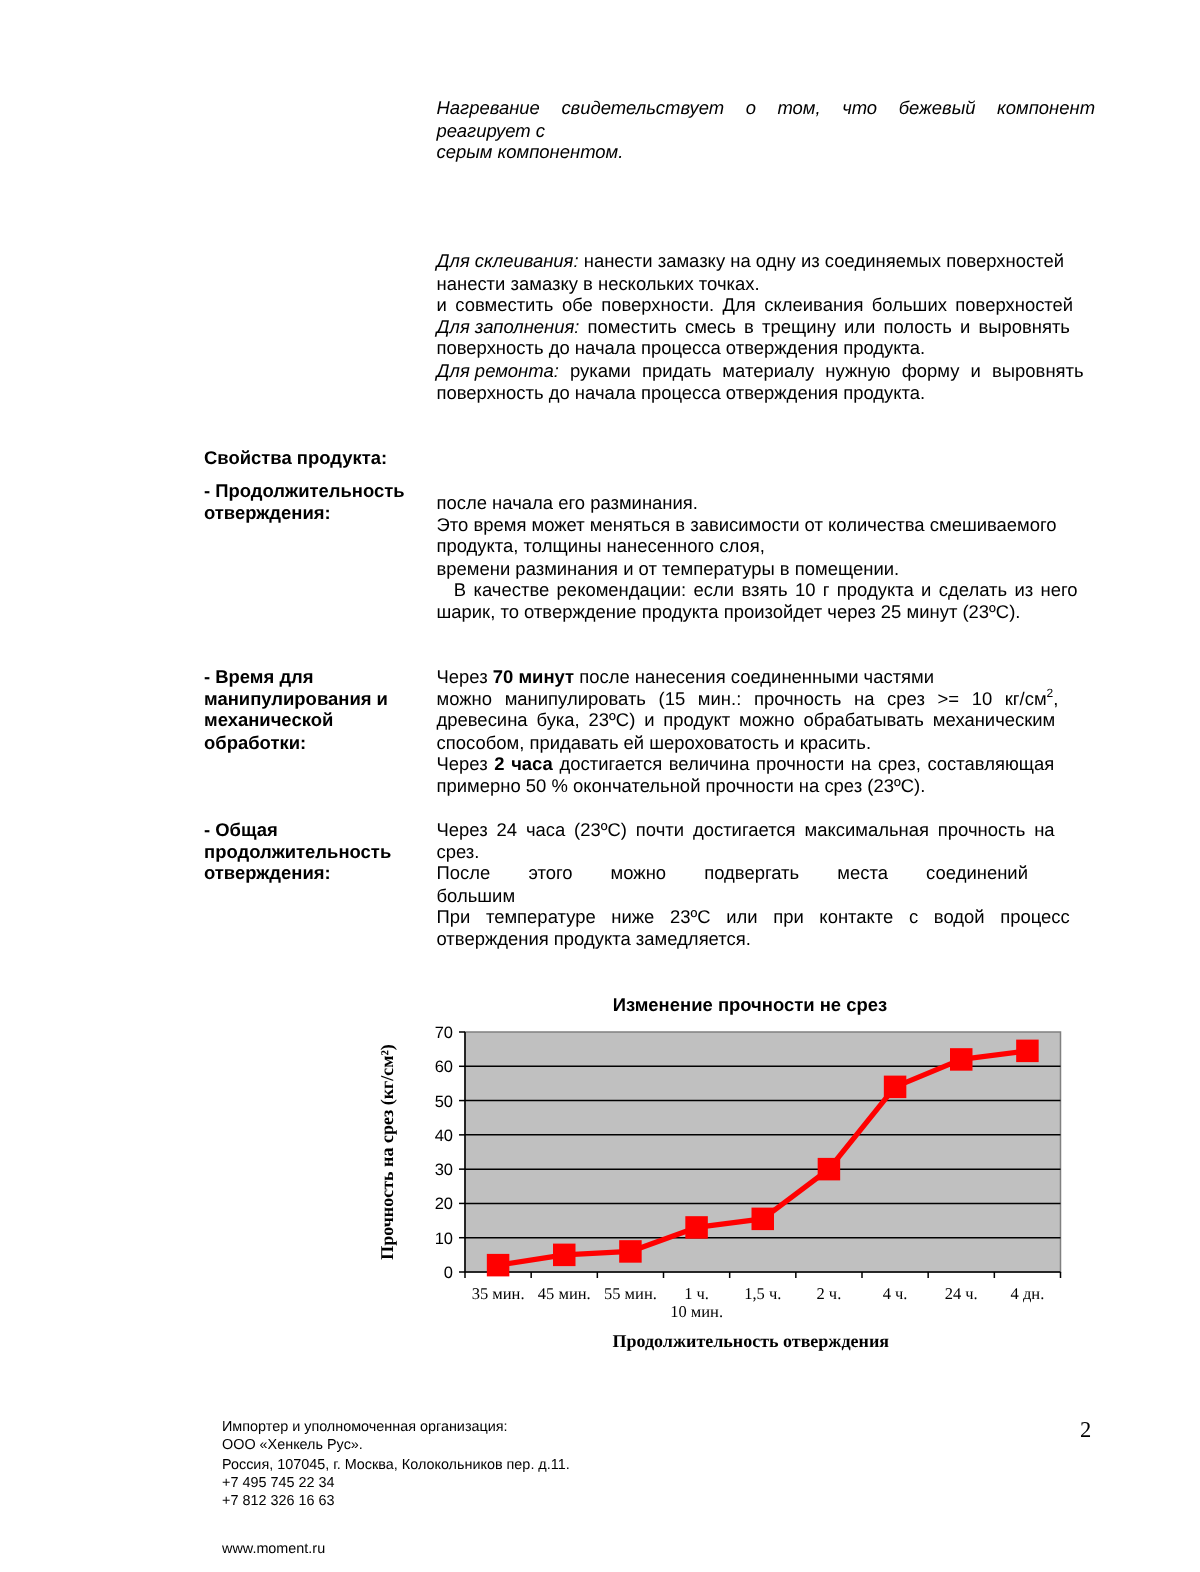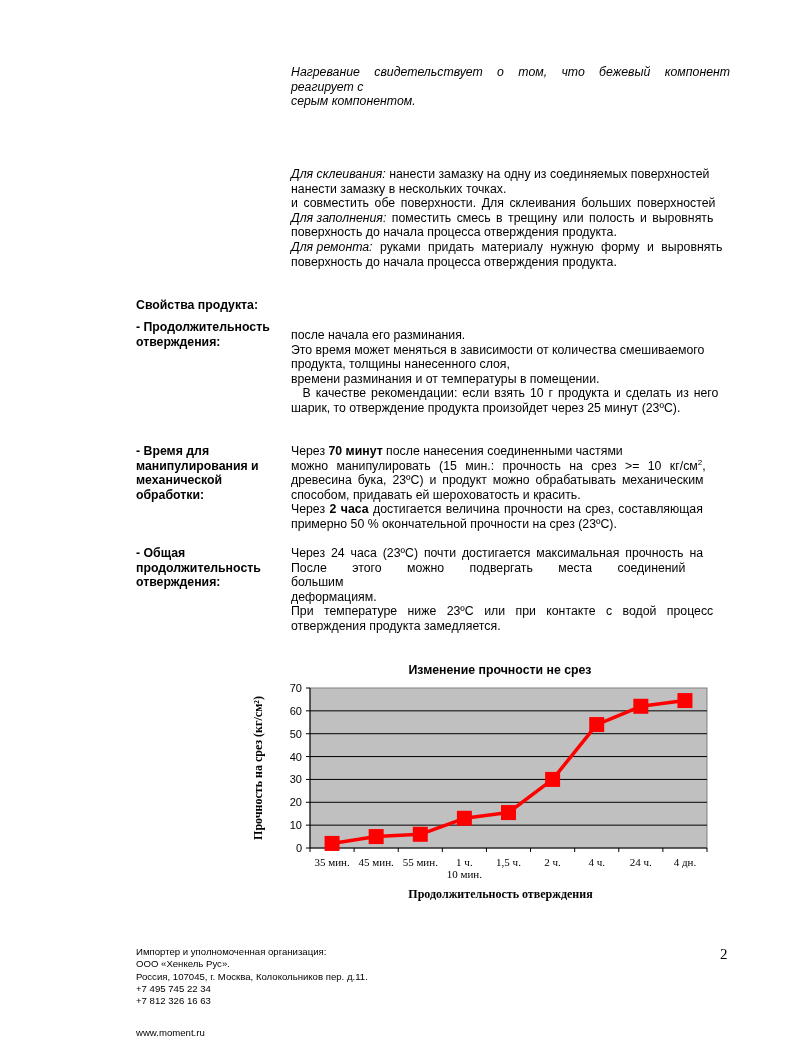--- a/index.html
+++ b/index.html
@@ -9,21 +9,21 @@
   .just { text-align:justify; text-align-last:left;font-style:italic; }
   .line { display:block; }
   .bold { font-weight:bold;text-align:right; }
   .ital { font-style:italic; }
   .lbl { position:absolute; left:136px; width:150px; font-size:12.3px; line-height:14.6px; font-weight:bold; }
   .body-col { left:291px; width:439px; }
   sup { font-size:8px; line-height:0; vertical-align:super; }
   .chart-title { position:absolute; left:300px; width:400px; top:663px; text-align:center;
                  font-weight:bold; font-size:12.3px; }
   .serif { font-family:Liberation Sans, sans-serif;margin-top:20px; }
-  .footer { position:absolute; left:136px; top:946px; font-size:9.6px; line-height:12.3px; }
+  .footer { position:absolute; left:148px; top:946px; font-size:9.6px; line-height:12.3px; }
   .pagenum { position:absolute; left:720px; top:946px; font-family:"Liberation Serif", serif; font-size:15px; }
 </style>
 </head>
 <body>
 
 <div class="p just body-col" style="top:65px;">
   <span class="line">Нагревание свидетельствует о том, что бежевый компонент реагирует с</span>
   <span class="line">серым компонентом.</span>
 </div>
 
@@ -67,22 +67,22 @@
   <span class="line">примерно 50 % окончательной прочности на срез (23ºC).</span>
 </div>
 
 <div class="lbl" style="top:546px;">
   <span class="line">- Общая</span>
   <span class="line">продолжительность</span>
   <span class="line">отверждения:</span>
 </div>
 <div class="p body-col" style="top:546px;">
   <span class="line" style="word-spacing:2.5px;">Через 24 часа (23ºC) почти достигается максимальная прочность на</span>
+  <span class="line">срез.</span>
   <span class="line" style="word-spacing:22px;">После этого можно подвергать места соединений большим</span>
-  <span class="line">деформациям.</span>
   <span class="line" style="word-spacing:7px;">При температуре ниже 23ºC или при контакте с водой процесс</span>
   <span class="line">отверждения продукта замедляется.</span>
 </div>
 
 <div class="chart-title">Изменение прочности не срез</div>
 <svg id="chart" style="position:absolute; left:0; top:0;" width="800" height="1048" xmlns="http://www.w3.org/2000/svg">
     <rect x="310" y="688" width="397" height="160" fill="#c0c0c0" stroke="#808080" stroke-width="1"></rect>
     <line x1="306" x2="310" y1="848" y2="848" stroke="#000" stroke-width="1"></line>
     <text x="302" y="852" text-anchor="end" font-size="11" font-family="Liberation Sans, sans-serif">0</text>
     <line x1="310" x2="707" y1="825.1428571428571" y2="825.1428571428571" stroke="#000" stroke-width="1"></line>

